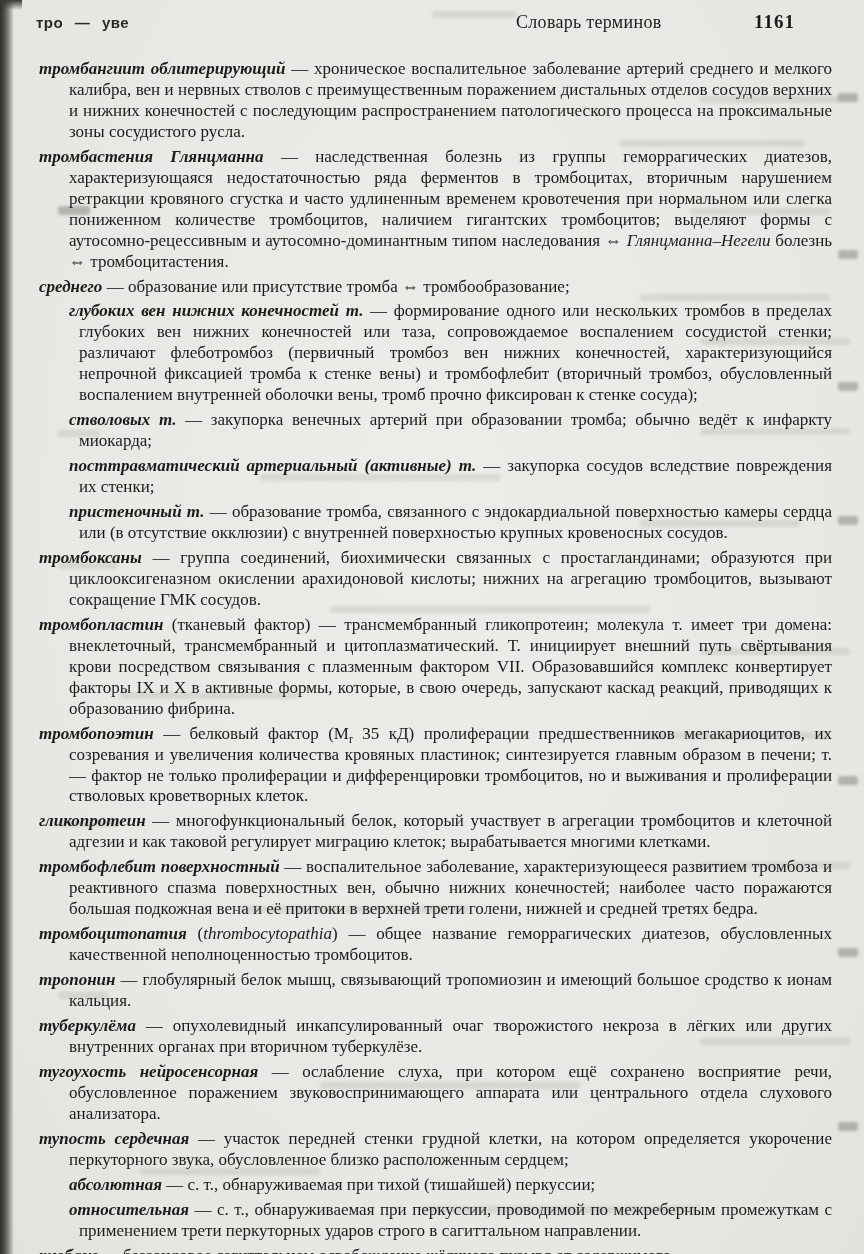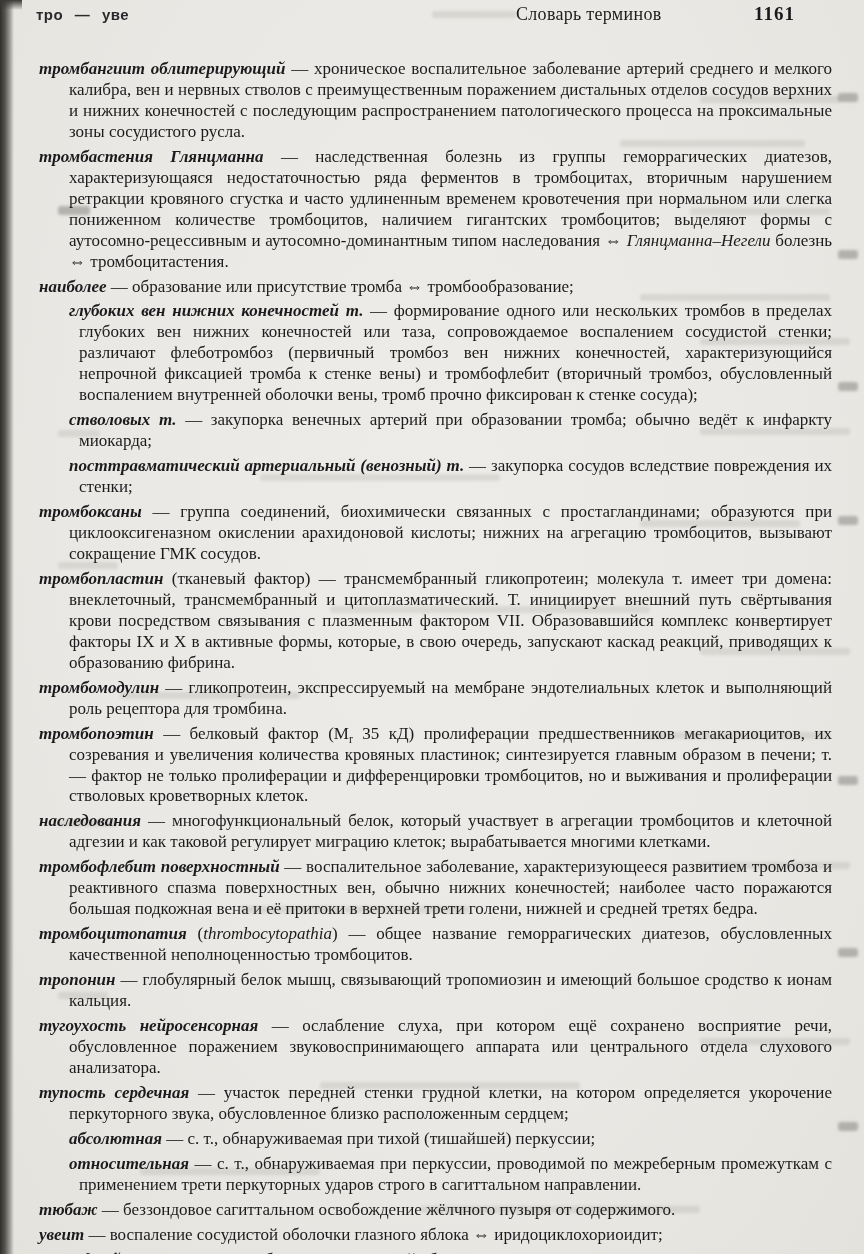--- a/index.html
+++ b/index.html
@@ -26,21 +26,21 @@
   }
   
   .ghost-layer{position:absolute;inset:0;pointer-events:none;}
   .ghost{
     position:absolute;height:7px;border-radius:3px;
     background:rgba(128,126,120,0.17);
     filter:blur(1.4px);
   }
   .ghost.dark{background:rgba(78,76,72,0.34);height:9px;}
   
-  .header{position:absolute;top:4px;left:0;right:0;height:28px;}
+  .header{position:absolute;top:12px;left:0;right:0;height:28px;}
   .running-head{
     position:absolute;left:36px;top:2px;
     font-family:"Liberation Sans", sans-serif;
     font-weight:700;font-size:15px;color:#2a2a2c;
     word-spacing:7px;letter-spacing:0.5px;
   }
   .dict-title{
     position:absolute;left:516px;top:0;
     font-size:18px;color:#1d1d1f;letter-spacing:0.3px;text-align:center;
   }
@@ -106,32 +106,33 @@
 
   <div class="header">
     <span class="running-head">тро — уве</span>
     <span class="dict-title">Словарь терминов</span>
     <span class="page-num">1161</span>
   </div>
 
   <div class="body-text">
       <p class="entry lvl0"><span class="seg-term">тромбангиит облитерирующий</span><span class="seg-plain"> — хроническое воспалительное заболевание артерий среднего и мелкого калибра, вен и нервных стволов с преимущественным поражением дистальных отделов сосудов верхних и нижних конечностей с последующим распространением патологического процесса на проксимальные зоны сосудистого русла.</span></p>
       <p class="entry lvl0"><span class="seg-term">тромбастения Глянцманна</span><span class="seg-plain"> — наследственная болезнь из группы геморрагических диатезов, характеризующаяся недостаточностью ряда ферментов в тромбоцитах, вторичным нарушением ретракции кровяного сгустка и часто удлиненным временем кровотечения при нормальном или слегка пониженном количестве тромбоцитов, наличием гигантских тромбоцитов; выделяют формы с аутосомно-рецессивным и аутосомно-доминантным типом наследования ⇔ </span><span class="seg-italic">Глянцманна–Негели</span><span class="seg-plain"> болезнь ⇔ тромбоцитастения.</span></p>
-      <p class="entry lvl0"><span class="seg-term">наиболее</span><span class="seg-plain"> — образование или присутствие тромба ⇔ тромбообразование;</span></p>
+      <p class="entry lvl0"><span class="seg-term">среднего</span><span class="seg-plain"> — образование или присутствие тромба ⇔ тромбообразование;</span></p>
       <p class="entry lvl1"><span class="seg-term">глубоких вен нижних конечностей т.</span><span class="seg-plain"> — формирование одного или нескольких тромбов в пределах глубоких вен нижних конечностей или таза, сопровождаемое воспалением сосудистой стенки; различают флеботромбоз (первичный тромбоз вен нижних конечностей, характеризующийся непрочной фиксацией тромба к стенке вены) и тромбофлебит (вторичный тромбоз, обусловленный воспалением внутренней оболочки вены, тромб прочно фиксирован к стенке сосуда);</span></p>
       <p class="entry lvl1"><span class="seg-term">стволовых т.</span><span class="seg-plain"> — закупорка венечных артерий при образовании тромба; обычно ведёт к инфаркту миокарда;</span></p>
-      <p class="entry lvl1"><span class="seg-term">посттравматический артериальный (венозный) т.</span><span class="seg-plain"> — закупорка сосудов вследствие повреждения их стенки;</span></p>
+      <p class="entry lvl1"><span class="seg-term">посттравматический артериальный (активные) т.</span><span class="seg-plain"> — закупорка сосудов вследствие повреждения их стенки;</span></p>
+      <p class="entry lvl1"><span class="seg-term">пристеночный т.</span><span class="seg-plain"> — образование тромба, связанного с эндокардиальной поверхностью камеры сердца или (в отсутствие окклюзии) с внутренней поверхностью крупных кровеносных сосудов.</span></p>
       <p class="entry lvl0"><span class="seg-term">тромбоксаны</span><span class="seg-plain"> — группа соединений, биохимически связанных с простагландинами; образуются при циклооксигеназном окислении арахидоновой кислоты; нижних на агрегацию тромбоцитов, вызывают сокращение ГМК сосудов.</span></p>
       <p class="entry lvl0"><span class="seg-term">тромбопластин</span><span class="seg-plain"> (тканевый фактор) — трансмембранный гликопротеин; молекула т. имеет три домена: внеклеточный, трансмембранный и цитоплазматический. Т. инициирует внешний путь свёртывания крови посредством связывания с плазменным фактором VII. Образовавшийся комплекс конвертирует факторы IX и X в активные формы, которые, в свою очередь, запускают каскад реакций, приводящих к образованию фибрина.</span></p>
-      <p class="entry lvl0"><span class="seg-term">тромбомодулин</span><span class="seg-plain"> — гликопротеин, экспрессируемый на мембране эндотелиальных клеток и выполняющий роль рецептора для тромбина.</span></p>
       <p class="entry lvl0"><span class="seg-term">тромбопоэтин</span><span class="seg-plain"> — белковый фактор (М</span><span class="seg-sub">r</span><span class="seg-plain"> 35 кД) пролиферации предшественников мегакариоцитов, их созревания и увеличения количества кровяных пластинок; синтезируется главным образом в печени; т. — фактор не только пролиферации и дифференцировки тромбоцитов, но и выживания и пролиферации стволовых кроветворных клеток.</span></p>
-      <p class="entry lvl0"><span class="seg-term">наследования</span><span class="seg-plain"> — многофункциональный белок, который участвует в агрегации тромбоцитов и клеточной адгезии и как таковой регулирует миграцию клеток; вырабатывается многими клетками.</span></p>
+      <p class="entry lvl0"><span class="seg-term">гликопротеин</span><span class="seg-plain"> — многофункциональный белок, который участвует в агрегации тромбоцитов и клеточной адгезии и как таковой регулирует миграцию клеток; вырабатывается многими клетками.</span></p>
       <p class="entry lvl0"><span class="seg-term">тромбофлебит поверхностный</span><span class="seg-plain"> — воспалительное заболевание, характеризующееся развитием тромбоза и реактивного спазма поверхностных вен, обычно нижних конечностей; наиболее часто поражаются большая подкожная вена и её притоки в верхней трети голени, нижней и средней третях бедра.</span></p>
       <p class="entry lvl0"><span class="seg-term">тромбоцитопатия</span><span class="seg-plain"> (</span><span class="seg-italic">thrombocytopathia</span><span class="seg-plain">) — общее название геморрагических диатезов, обусловленных качественной неполноценностью тромбоцитов.</span></p>
       <p class="entry lvl0"><span class="seg-term">тропонин</span><span class="seg-plain"> — глобулярный белок мышц, связывающий тропомиозин и имеющий большое сродство к ионам кальция.</span></p>
+      <p class="entry lvl0"><span class="seg-term">туберкулёма</span><span class="seg-plain"> — опухолевидный инкапсулированный очаг творожистого некроза в лёгких или других внутренних органах при вторичном туберкулёзе.</span></p>
       <p class="entry lvl0"><span class="seg-term">тугоухость нейросенсорная</span><span class="seg-plain"> — ослабление слуха, при котором ещё сохранено восприятие речи, обусловленное поражением звуковоспринимающего аппарата или центрального отдела слухового анализатора.</span></p>
       <p class="entry lvl0"><span class="seg-term">тупость сердечная</span><span class="seg-plain"> — участок передней стенки грудной клетки, на котором определяется укорочение перкуторного звука, обусловленное близко расположенным сердцем;</span></p>
       <p class="entry lvl1"><span class="seg-term">абсолютная</span><span class="seg-plain"> — с. т., обнаруживаемая при тихой (тишайшей) перкуссии;</span></p>
       <p class="entry lvl1"><span class="seg-term">относительная</span><span class="seg-plain"> — с. т., обнаруживаемая при перкуссии, проводимой по межреберным промежуткам с применением трети перкуторных ударов строго в сагиттальном направлении.</span></p>
       <p class="entry lvl0"><span class="seg-term">тюбаж</span><span class="seg-plain"> — беззондовое сагиттальном освобождение жёлчного пузыря от содержимого.</span></p>
       <p class="entry lvl0"><span class="seg-term">увеит</span><span class="seg-plain"> — воспаление сосудистой оболочки глазного яблока ⇔ иридоциклохориоидит;</span></p>
       <p class="entry lvl1"><span class="seg-term">задний у.</span><span class="seg-plain"> — воспаление собственно сосудистой оболочки глаза ⇔ хориоидит;</span></p>
     </div>
 
 </div>

